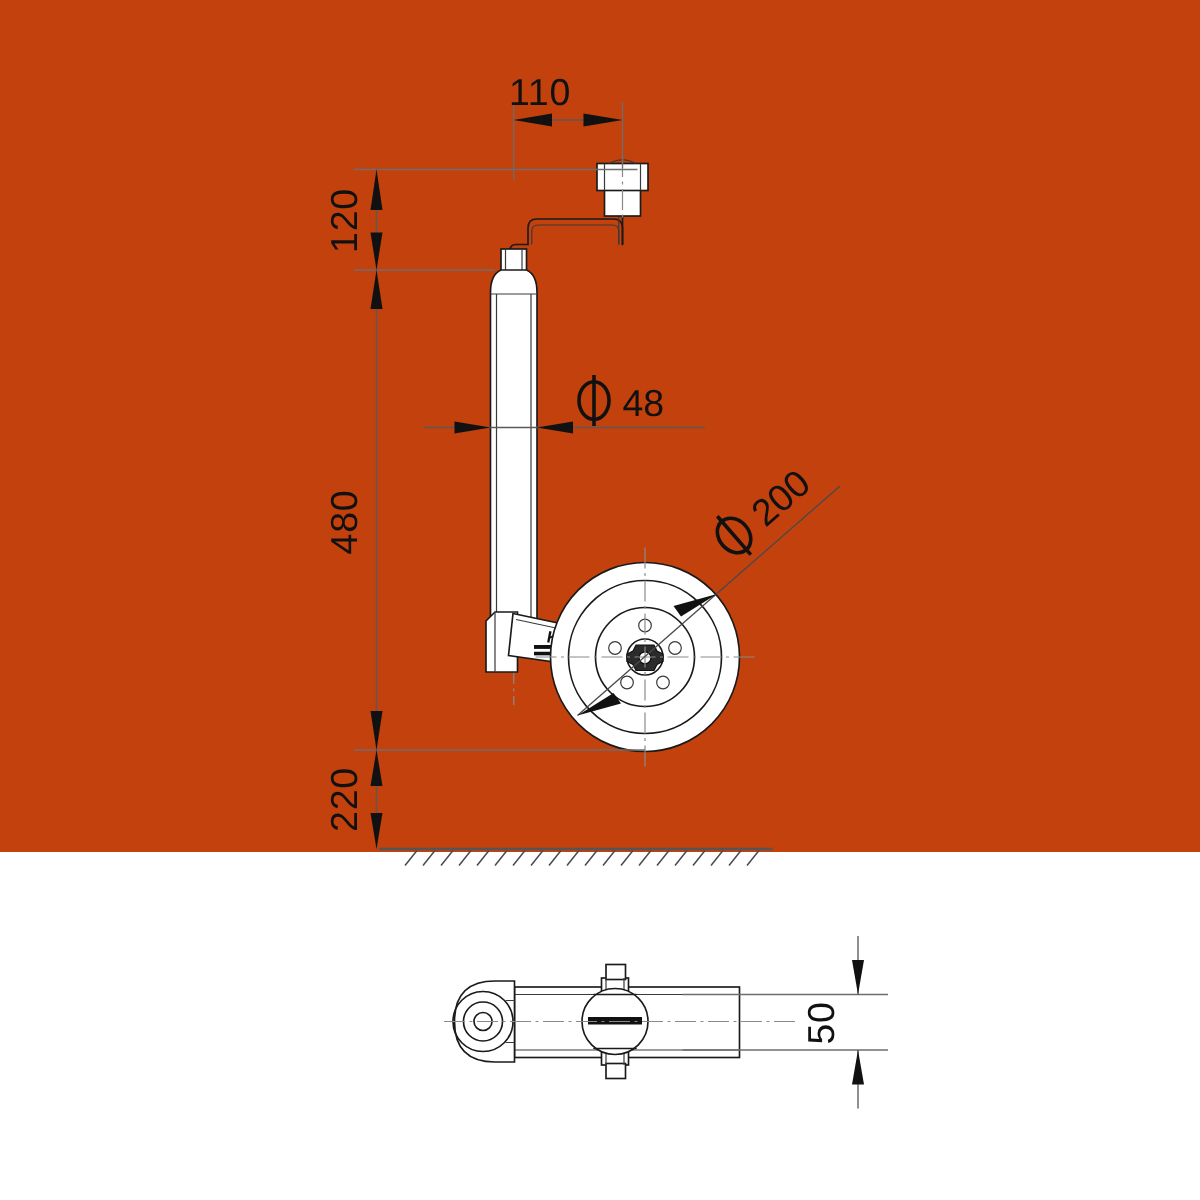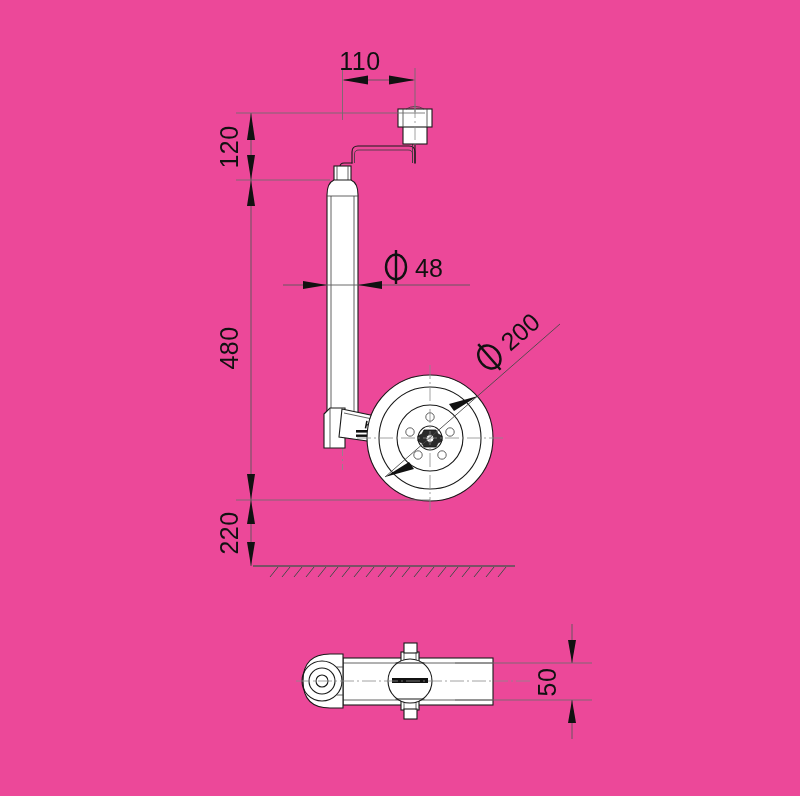--- a/index.html
+++ b/index.html
@@ -10,22 +10,22 @@
   }
   body {
     width: 800px;
     height: 800px;
     font-family: "Liberation Sans", sans-serif;
     overflow: hidden;
   }
   #drawing-root {
     position: relative;
     width: 800px;
-    height: 796px;
-    background: #ec4899;
+    height: 568px;
+    background: #c2410c;
   }
   svg#technical-drawing {
     display: block;
     width: 800px;
     height: 800px;
   }
   .outline {
     fill: none;
     stroke: #1a1a1a;
     stroke-width: 1.1;

